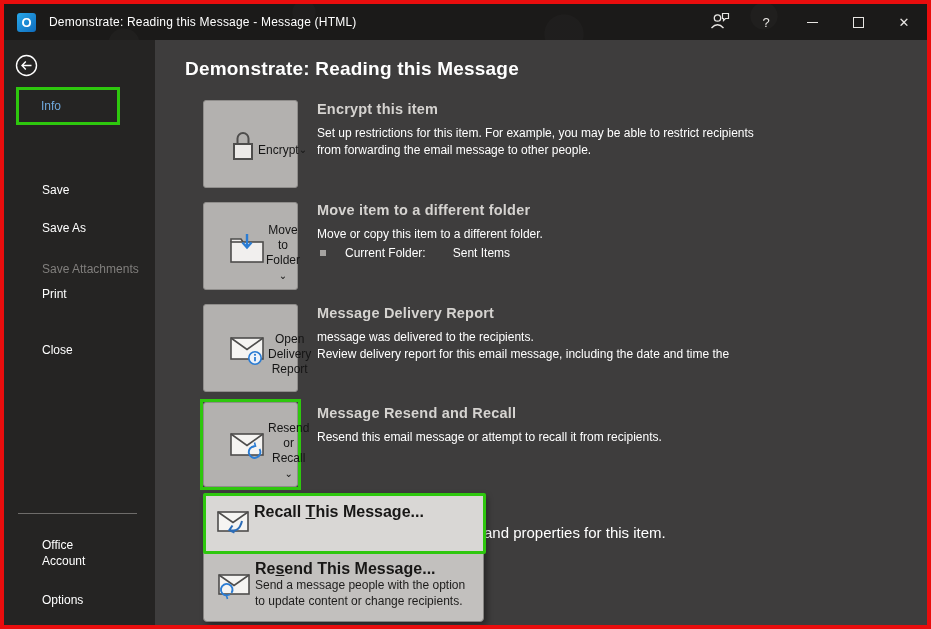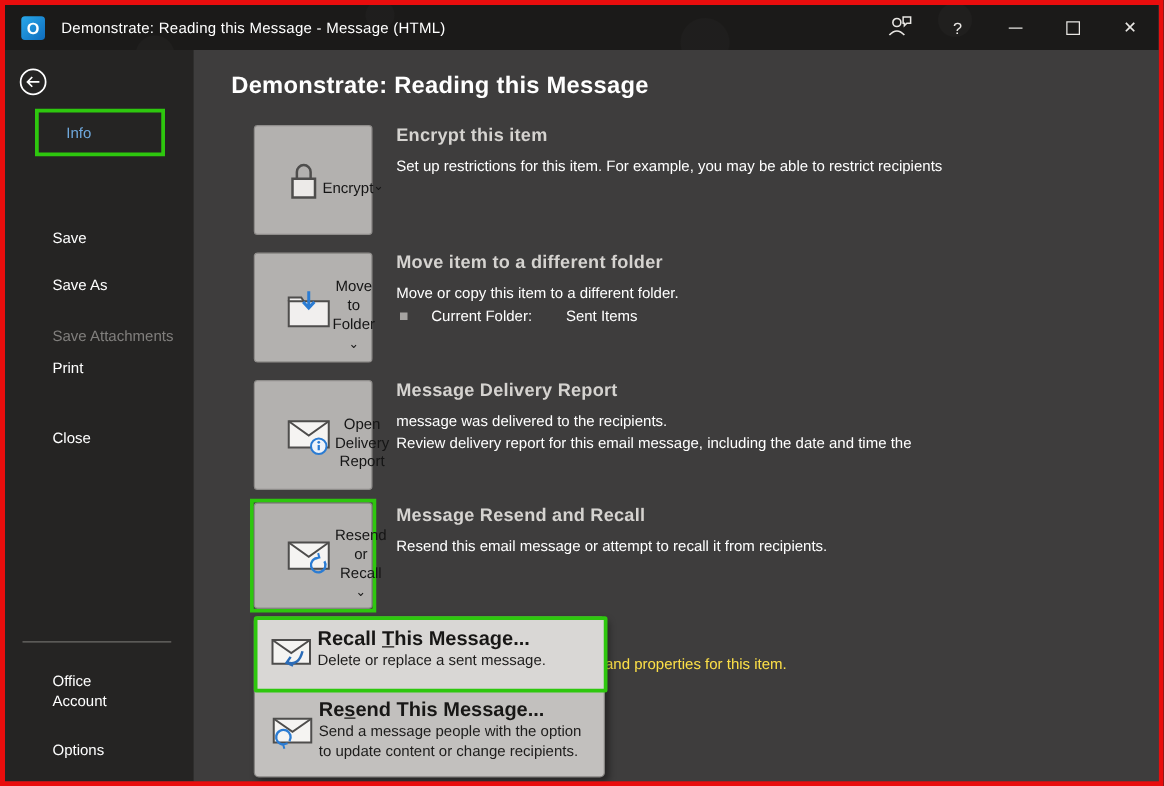--- a/index.html
+++ b/index.html
@@ -38,21 +38,21 @@
   
   .bodyrow { display:flex; height:585px; }
 
   
   .sidebar { position:relative; width:151px; height:100%; background:#252423; flex:none; }
   .back-btn { position:absolute; left:11px; top:14px; }
   .nav-item { position:absolute; left:38px; color:#fff; font-size:12px; cursor:default; }
   .nav-item.disabled { color:#817f7d; }
   .active-box {
     position:absolute; left:12px; top:47px; width:104px; height:38px;
-    border:3px solid #2ec70e; display:flex; align-items:center;margin-left:12px;
+    border:3px solid #2ec70e; display:flex; align-items:center;
   }
   .active-box .nav-label { margin-left:22px; color:#6fa8dc; font-size:12px; }
   .side-divider { position:absolute; left:14px; top:473px; width:119px; border-top:1px solid #6e6c6a; }
   .nav-wrap { width:70px; line-height:16px; }
 
   
   .main { position:relative; flex:1; background:#3e3d3d; }
   .page-heading { position:absolute; left:30px; top:18px; color:#fff; font-size:19px; font-weight:bold; letter-spacing:.2px; }
 
   .big-btn {
@@ -67,21 +67,21 @@
 
   .green-wrap { position:absolute; left:45px; top:359px; border:3px solid #2ec70e; }
   .green-wrap .big-btn { position:static; width:95px; height:85px; }
 
   .sec-title { position:absolute; left:162px; color:#d5d3d0; font-size:14.5px; font-weight:600; letter-spacing:.2px; }
   .sec-desc { position:absolute; left:162px; color:#fff; font-size:12px; line-height:17px; max-width:545px; }
   .bullet-row { position:absolute; left:165px; display:flex; align-items:center; color:#fff; font-size:12px; }
   .bullet-sq { width:6px; height:6px; background:#a5a3a1; margin-right:19px; }
   .bullet-val { margin-left:27px; }
 
-  .obscured-text { position:absolute; left:329px; top:484px; color:#fde047; font-size:12px; }
+  .obscured-text { position:absolute; left:329px; top:484px; color:#ffffff; font-size:15px; }
 
   
   .ctx-menu {
     position:absolute; left:48px; top:453px; width:281px; height:129px;
     background:#c2c0be; border:1px solid #868482; border-radius:4px;
     box-shadow:3px 3px 6px rgba(0,0,0,.4);
   }
   .ctx-item-hl {
     position:absolute; left:-1px; top:-1px; width:283px; height:61px;
     background:#d9d7d5; border:3px solid #2ec70e; border-radius:2px;
@@ -159,20 +159,21 @@
             <path d="M9.5 14 V8.5 a5.5 5.5 0 0 1 11 0 V14" fill="none" stroke="#4e4d4c" stroke-width="2"></path>
             <rect x="6" y="14" width="18" height="15" fill="#eceae8" stroke="#4e4d4c" stroke-width="2"></rect>
           </svg>
         </span>
         <span class="btn-label">Encrypt</span>
         <span class="chev-block">⌄</span>
       </div>
       <div class="sec-title" style="top:61px">Encrypt this item</div>
       <div class="sec-desc" style="top:85px">
         <div>Set up restrictions for this item. For example, you may be able to restrict recipients</div>
+        <div>from forwarding the email message to other people.</div>
       </div>
 
       <div class="big-btn" style="left:48px; top:162px">
         <span>
           <svg width="38" height="32" viewBox="0 0 38 32">
             <path d="M3 9 V6 h10 l2 3" fill="#f1efee" stroke="#4e4d4c" stroke-width="1.6"></path>
             <rect x="3" y="9" width="32" height="20" fill="#f1efee" stroke="#4e4d4c" stroke-width="1.6"></rect>
             <path d="M19 1 v13 M14.5 9.5 L19 14.5 l4.5 -5" fill="none" stroke="#2b7cd3" stroke-width="2.4"></path>
           </svg>
         </span>
@@ -238,21 +239,20 @@
           <span class="ctx-icon1">
             <svg width="38" height="34" viewBox="0 0 38 34">
               <rect x="3" y="3" width="30" height="19" fill="#f5f4f2" stroke="#4e4d4c" stroke-width="1.6"></rect>
               <path d="M3 3 L18 13.5 L33 3" fill="none" stroke="#4e4d4c" stroke-width="1.6"></path>
               <path d="M27 12 q-3 12 -12 9 M17.5 16.5 l-3.2 4.6 5.2 2.4" fill="none" stroke="#2b6cb8" stroke-width="2"></path>
             </svg>
           </span>
           <div class="ctx-title ctx-title1">
             <span>Recall </span><span class="accel">T</span><span>his Message...</span>
           </div>
-          <div class="ctx-desc ctx-desc1">Delete or replace a sent message.</div>
         </div>
 
         <div>
           <span class="ctx-icon2">
             <svg width="38" height="34" viewBox="0 0 38 34">
               <rect x="3" y="3" width="30" height="19" fill="#f5f4f2" stroke="#4e4d4c" stroke-width="1.6"></rect>
               <path d="M3 3 L18 13.5 L33 3" fill="none" stroke="#4e4d4c" stroke-width="1.6"></path>
               <path d="M15.5 21 a5.8 5.8 0 1 0 -4.8 2.5" fill="none" stroke="#2b7cd3" stroke-width="1.9"></path>
               <path d="M11.5 27 l-1 -3.4 3.6 -1" fill="none" stroke="#2b7cd3" stroke-width="1.6"></path>
             </svg>

